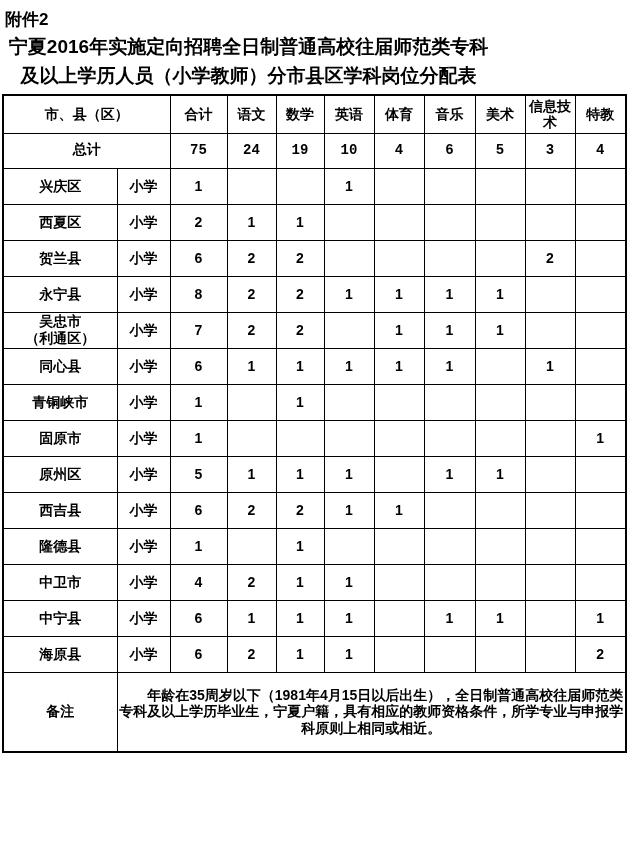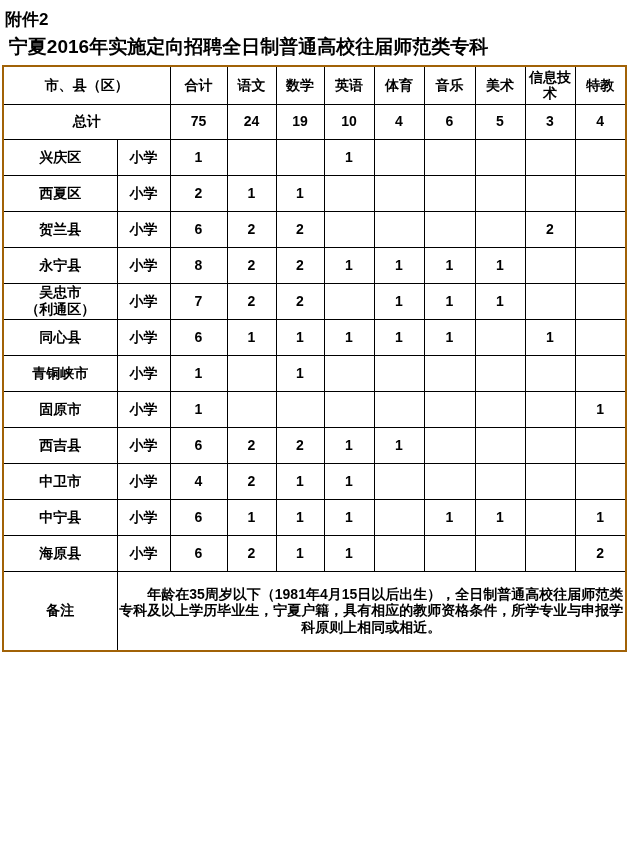--- a/index.html
+++ b/index.html
@@ -23,53 +23,54 @@
     font-weight: bold;
     font-size: 19px;
     line-height: 29px;
     margin-top: 2px;
   }
   table.alloc {
     border-collapse: collapse;
     table-layout: fixed;
     width: 623px;
     margin: 4px 4px 0 2px;
-    border: 2px solid #a16207;
+    border: 2px solid #000000;
   }
   table.alloc td {
     border: 1px solid #000000;
     font-weight: bold;
     font-size: 14px;
     text-align: center;
     vertical-align: middle;
     padding: 0;
     overflow: hidden;
     line-height: 1.18;
   }
   tr.row-header  { height: 38px; }
-  tr.row-total   { height: 35px; }
+  tr.row-total   { height: 35px; font-family: Liberation Mono, monospace; }
   tr.row-data    { height: 36px; }
   tr.row-remark  { height: 80px; }
   td.region-cell { white-space: pre-line; }
   td.remark-text-cell {
     text-align: left;
     text-indent: 2em;
     padding: 5px 8px 5px 5px;
     line-height: 1.55;
   }
 </style>
 </head>
 <body>
 
 <div class="page">
 
   <div class="attachment-label">附件2</div>
 
   <div class="doc-title">
     <div>宁夏2016年实施定向招聘全日制普通高校往届师范类专科</div>
+    <div>及以上学历人员（小学教师）分市县区学科岗位分配表</div>
   </div>
 
   <table class="alloc">
     <colgroup>
       <col style="width:114px">
       <col style="width:53px">
       <col style="width:57px">
       <col style="width:49px">
       <col style="width:48px">
       <col style="width:50px">
@@ -203,27 +204,53 @@
           <td></td>
           <td></td>
           <td></td>
           <td></td>
           <td></td>
           <td></td>
           <td></td>
           <td>1</td>
         </tr>
         <tr class="row-data">
+          <td class="region-cell">原州区</td>
+          <td>小学</td>
+          <td>5</td>
+          <td>1</td>
+          <td>1</td>
+          <td>1</td>
+          <td></td>
+          <td>1</td>
+          <td>1</td>
+          <td></td>
+          <td></td>
+        </tr>
+        <tr class="row-data">
           <td class="region-cell">西吉县</td>
           <td>小学</td>
           <td>6</td>
           <td>2</td>
           <td>2</td>
           <td>1</td>
           <td>1</td>
+          <td></td>
+          <td></td>
+          <td></td>
+          <td></td>
+        </tr>
+        <tr class="row-data">
+          <td class="region-cell">隆德县</td>
+          <td>小学</td>
+          <td>1</td>
+          <td></td>
+          <td>1</td>
+          <td></td>
+          <td></td>
           <td></td>
           <td></td>
           <td></td>
           <td></td>
         </tr>
         <tr class="row-data">
           <td class="region-cell">中卫市</td>
           <td>小学</td>
           <td>4</td>
           <td>2</td>

